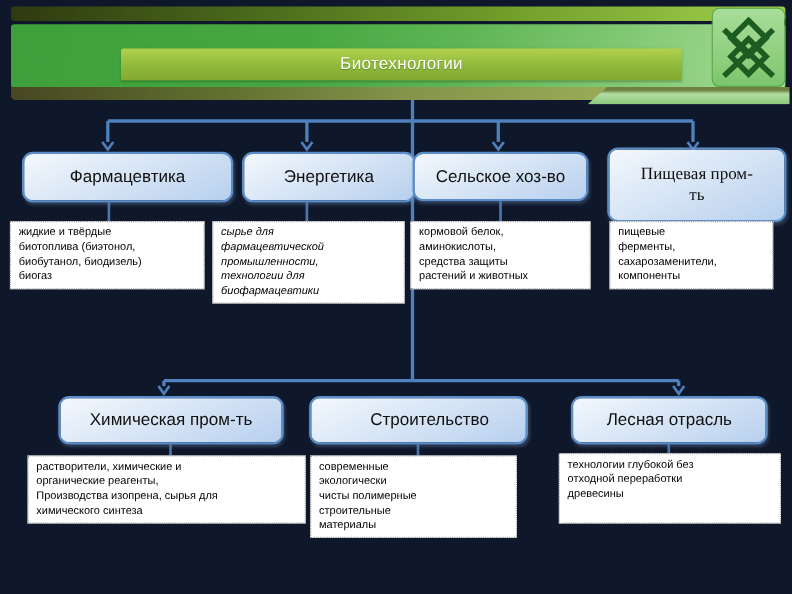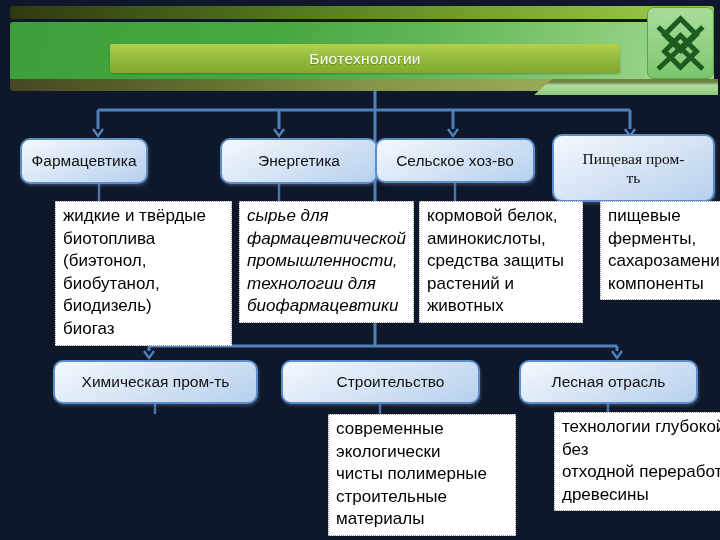--- a/index.html
+++ b/index.html
@@ -50,23 +50,22 @@
     position:absolute;z-index:2;box-sizing:border-box;border-radius:10px;
     border:2px solid var(--c-node_border,#5b8dc8);
     background:linear-gradient(155deg,var(--c-node_fill_top,#f3f8fd) 0%,#d9e6f6 45%,var(--c-node_fill_bottom,#b7d0ee) 100%);
     box-shadow:1px 2px 3px rgba(110,140,180,.35);
     display:flex;align-items:center;justify-content:center;text-align:center;
     font-size:15.5px;color:#101010;white-space:pre-line;line-height:1.25;
   }
   .desc{
     position:absolute;z-index:2;box-sizing:border-box;background:#fff;
     border:1.4px dotted var(--c-desc_border,#9a9a9a);
-    padding:3px 7px 4px 7px;font-size:17px;line-height:1.33;color:#000;
+    padding:3px 7px 4px 7px;font-size:10px;line-height:1.33;color:#000;
     white-space:pre-line;
-    margin-left:46px;
   }
 </style>
 </head>
 <body>
 
 <div id="slide">
 
   <div class="hdr-top-strip"></div>
   <div class="hdr-band"></div>
   <div class="hdr-bottom-strip"></div>
@@ -106,21 +105,21 @@
     <path class="ln" d="M149 346 V351"></path>
       <path class="ln-head" d="M144 351 L149 358 L154 351"></path>
     <path class="ln" d="M617 346 V351"></path>
       <path class="ln-head" d="M612 351 L617 358 L622 351"></path>
 
     <path class="ln-stub" d="M155 404 V414"></path>
     <path class="ln-stub" d="M380 404 V414"></path>
     <path class="ln-stub" d="M608 404 V412"></path>
   </svg>
 
-  <div class="node" style="left:20px;top:138px;width:128px;height:46px;">Фармацевтика</div>
+  <div class="node" style="left:20px;top:138px;width:192px;height:46px;">Фармацевтика</div>
   <div class="node" style="left:200px;top:138px;width:158px;height:46px;margin-left:20px;">Энергетика</div>
   <div class="node" style="left:375px;top:138px;width:160px;height:45px;">Сельское хоз-во</div>
   <div class="node" style="left:552px;top:134px;width:163px;height:68px;font-family:Liberation Serif, serif;">Пищевая пром-
 ть</div>
 
   <div class="desc" style="left:9px;top:201px;width:177px;">жидкие и твёрдые
 биотоплива (биэтонол,
 биобутанол, биодизель)
 биогаз</div>
   <div class="desc" style="left:193px;top:201px;width:175px;font-style:italic;">сырье для
@@ -134,20 +133,24 @@
 растений и животных</div>
   <div class="desc" style="left:554px;top:201px;width:149px;">пищевые
 ферменты,
 сахарозаменители,
 компоненты</div>
 
   <div class="node" style="left:53px;top:360px;width:205px;height:44px;">Химическая пром-ть</div>
   <div class="node" style="left:281px;top:360px;width:199px;height:44px;padding-left:20px;">Строительство</div>
   <div class="node" style="left:519px;top:360px;width:179px;height:44px;">Лесная отрасль</div>
 
+  <div class="desc" style="left:25px;top:414px;width:253px;">растворители, химические и
+органические реагенты,
+Производства изопрена, сырья для
+химического синтеза</div>
   <div class="desc" style="left:282px;top:414px;width:188px;">современные
 экологически
 чисты полимерные
 строительные
 материалы</div>
   <div class="desc" style="left:508px;top:412px;width:202px;min-height:64px;">технологии глубокой без
 отходной переработки
 древесины</div>
 
 </div>

